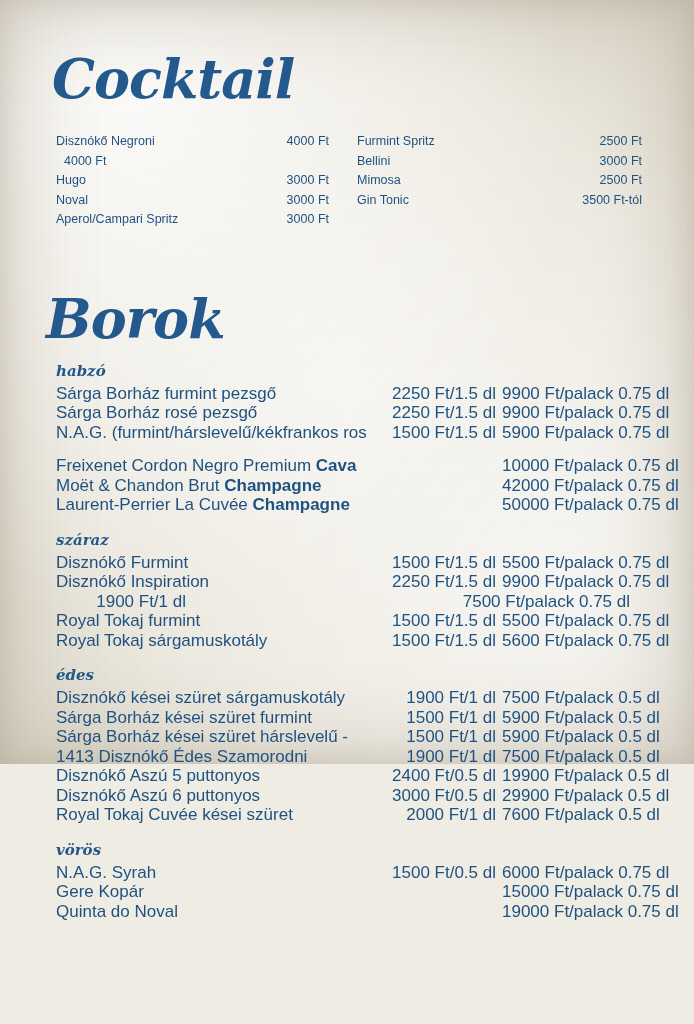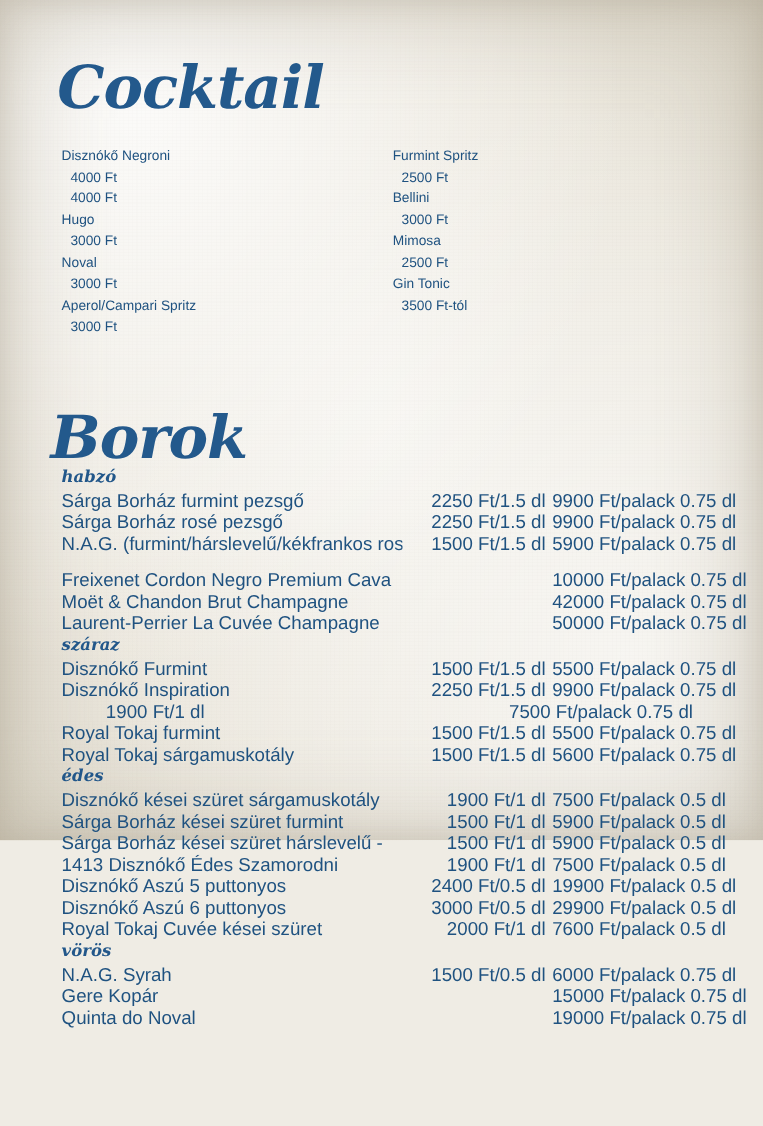--- a/index.html
+++ b/index.html
@@ -79,32 +79,31 @@
     box-sizing: border-box;
   }
   .cocktail-col.left { padding-left: 10px; padding-right: 18px;}
   .cocktail-col.right { padding-left: 10px; padding-right: 6px;}
   .row {
     display: flex;
     align-items: baseline;
     font-size: 12.5px;
     line-height: 19.5px;
     color: #1f5280;
-    flex-direction: column;
   }
   .row .name { flex: 1 1 auto; white-space: nowrap; }
   .row .price {
     flex: 0 0 auto;
     text-align: right;
     white-space: nowrap;
     padding-left: 8px;
   }
 
   
-  .wine-section { }
+  .wine-section { margin-top: 16px; }
   .wine-head {
     font-family: "DejaVu Serif", serif;
     font-style: italic;
     font-weight: 700;
     font-size: 15px;
     color: #22578a;
     padding-left: 10px;
     margin-bottom: 4px;
   }
   .wine-rows { padding-left: 10px; }
@@ -126,21 +125,21 @@
     white-space: nowrap;
     padding-right: 6px;
   }
   .wrow .wp2 {
     flex: 1 1 auto;
     text-align: right;
     white-space: nowrap;
     padding-right: 18px;
   }
   .gap { height: 14px; }
-  .bold { font-weight: normal; }
+  .bold { font-weight: bold; }
 </style>
 </head>
 <body>
 
 <div class="page">
   <div class="grain"></div>
   <div class="vignette"></div>
 
   <div class="content">
 

